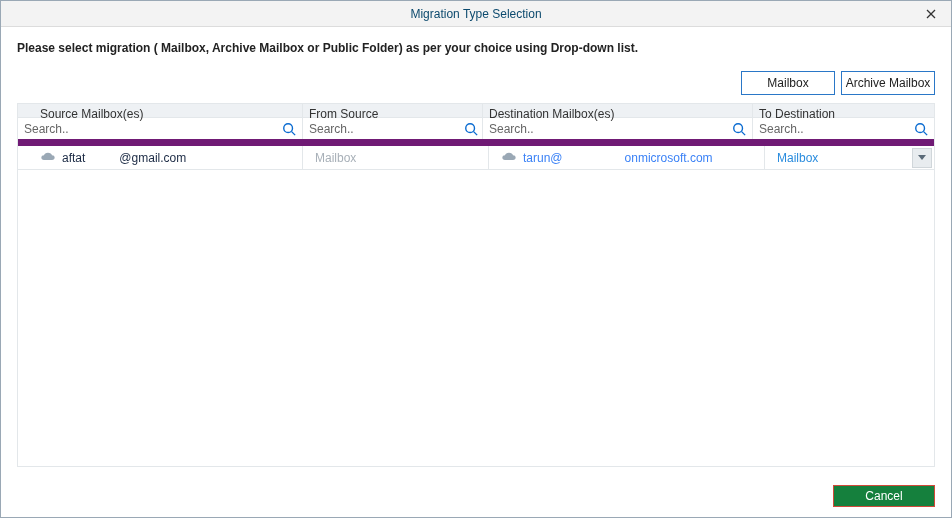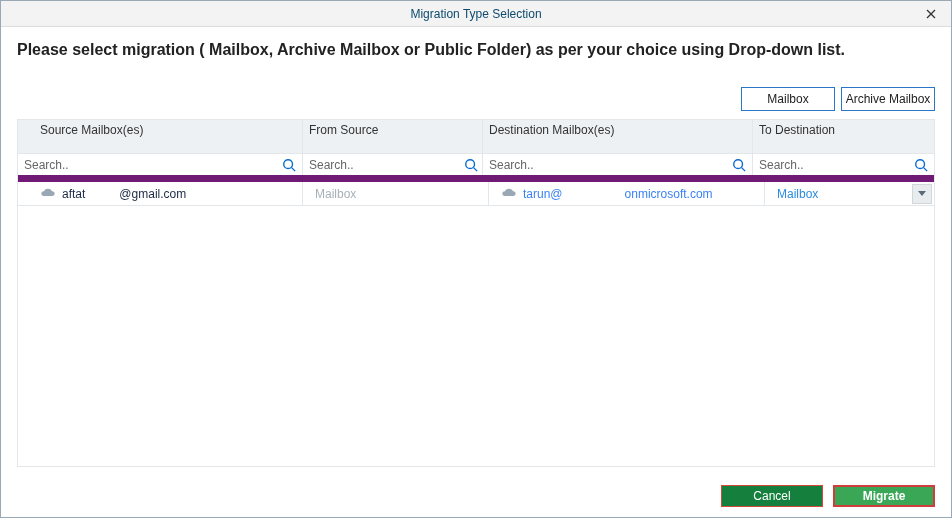--- a/index.html
+++ b/index.html
@@ -23,38 +23,38 @@
   .titlebar .title {
     flex: 1; text-align: center; font-size: 12px; color: #0c4a6e;
   }
   .titlebar .close {
     position: absolute; right: 0; top: 0; width: 40px; height: 26px;
     display: flex; align-items: center; justify-content: center;
     cursor: pointer;
   }
   .titlebar .close svg { width: 10px; height: 10px; stroke: #333; stroke-width: 1.2; }
   .content { flex: 1; padding: 14px 16px 10px 16px; display: flex; flex-direction: column; }
-  .instruction { font-weight: bold; color: #222; margin-bottom: 28px; font-size: 16px; }
+  .instruction { font-weight: bold; color: #222; margin-bottom: 16px; font-size: 12px; }
   .top-buttons { display: flex; justify-content: flex-end; gap: 6px; margin-bottom: 8px; }
   .top-buttons button {
     border: 1px solid #2a77c7;
     background: #fff;
     padding: 4px 0;
     width: 94px;
     font-size: 12px;
     color: #222;
     cursor: pointer;
   }
   .grid-wrap { flex: 1; border: 1px solid #e3e7ea; display: flex; flex-direction: column; }
   .grid-header {
     display: grid;
     grid-template-columns: 285px 180px 270px 1fr;
     background: #eef1f4;
     border-bottom: 1px solid #e3e7ea;
-    height: 34px;
+    height: 14px;
   }
   .grid-header .hcell {
     padding: 3px 0 0 22px;
     font-size: 12px;
     color: #333;
     border-right: 1px solid #e3e7ea;
   }
   .grid-header .hcell:last-child { border-right: none; }
   .search-row {
     display: grid;
@@ -230,15 +230,14 @@
       </div>
 
       <div class="grid-body-fill"></div>
     </div>
 
     <div style="height:10px"></div>
   </div>
 
   <div class="footer">
     <button class="btn-cancel">Cancel</button>
-    <button class="btn-migrate">Migrate</button>
   </div>
 </div>
 
 </body></html>

